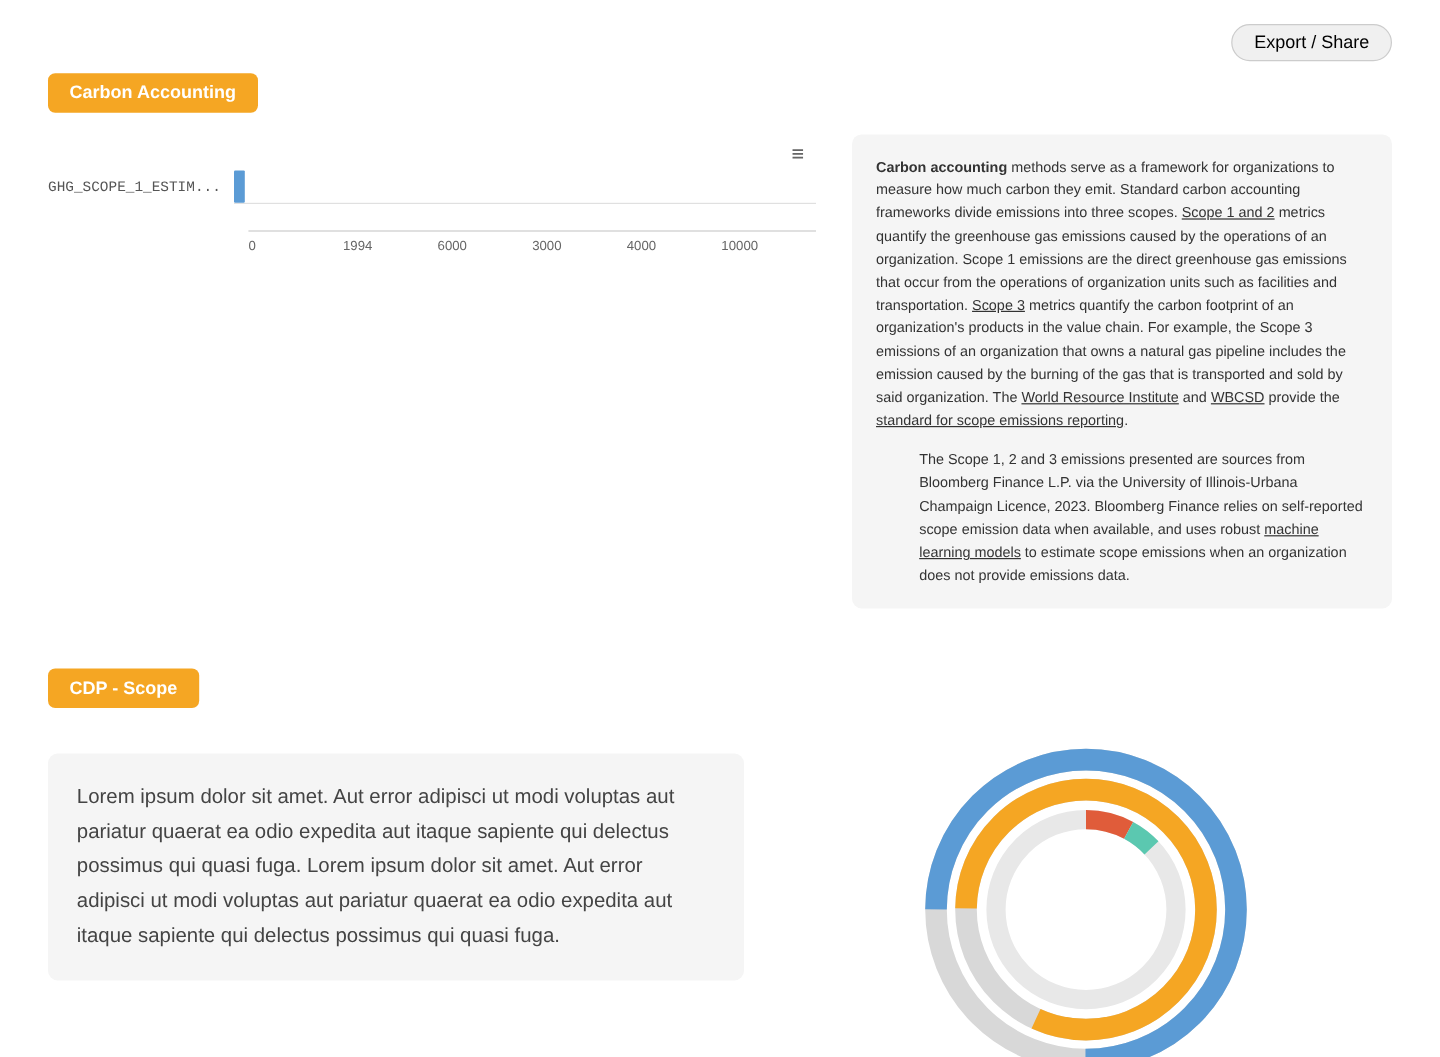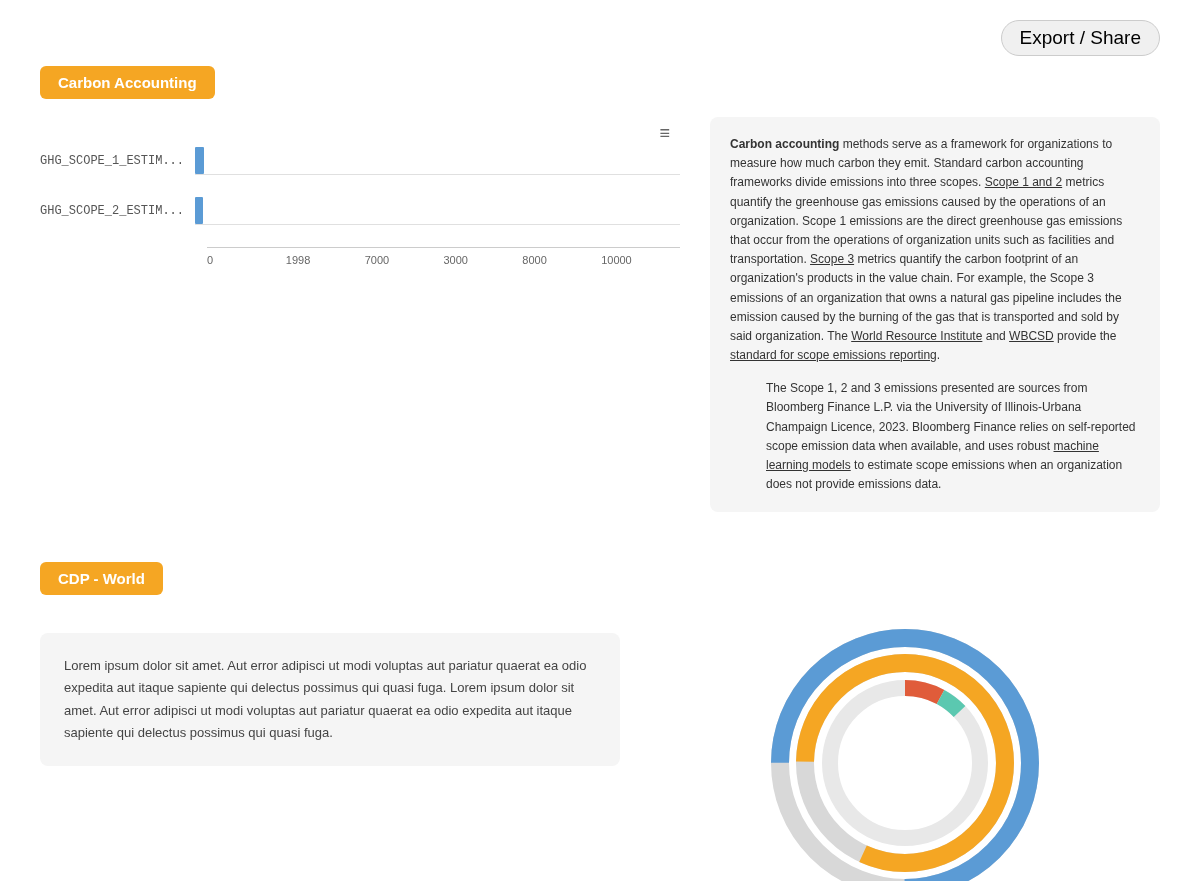--- a/index.html
+++ b/index.html
@@ -20,21 +20,21 @@
     .top-bar {
       display: flex;
       justify-content: flex-end;
       margin-bottom: 10px;
     }
     .top-button {
       background: #f0f0f0;
       border: 1px solid #ccc;
       border-radius: 20px;
       padding: 6px 18px;
-      font-size: 19px;
+      font-size: 15px;
       cursor: pointer;
     }
 
     
     .section-badge {
       display: inline-block;
       background: #f5a623;
       color: #fff;
       font-weight: bold;
       font-size: 15px;
@@ -152,21 +152,21 @@
     }
 
     .cdp-left {
       flex: 0 0 580px;
     }
 
     .cdp-text-box {
       background: #f5f5f5;
       border-radius: 8px;
       padding: 22px 24px;
-      font-size: 13px;
+      font-size: 17px;
       line-height: 1.7;
       color: #444;
       margin-top: 20px;
     }
 
     .cdp-right {
       flex: 1;
       display: flex;
       justify-content: center;
       align-items: center;
@@ -203,51 +203,45 @@
         <div class="chart-menu-icon">≡</div>
 
         <div class="bar-chart">
 
           <div class="bar-row">
             <div class="bar-label">GHG_SCOPE_1_ESTIM...</div>
             <div class="bar-track">
               <div class="bar-fill" style="width: 1.8%;"></div>
             </div>
           </div>
-          <div class="bar-row">
-            <div class="bar-label">GHG_SCOPE_2_ESTIM...</div>
-            <div class="bar-track">
-              <div class="bar-fill" style="width: 1.7%;"></div>
-            </div>
-          </div>
         </div>
 
         <div class="x-axis">
           <span class="x-tick">0</span>
-          <span class="x-tick">1998</span>
-          <span class="x-tick">7000</span>
+          <span class="x-tick">1994</span>
+          <span class="x-tick">6000</span>
           <span class="x-tick">3000</span>
-          <span class="x-tick">8000</span>
+          <span class="x-tick">4000</span>
           <span class="x-tick">10000</span>
         </div>
       </div>
 
       <div class="info-panel">
         <p>
           <span class="bold-underline">Carbon accounting</span><span> methods serve as a framework for organizations to measure how much carbon they emit. Standard carbon accounting frameworks divide emissions into three scopes. </span><span class="underline">Scope 1 and 2</span><span> metrics quantify the greenhouse gas emissions caused by the operations of an organization. Scope 1 emissions are the direct greenhouse gas emissions that occur from the operations of organization units such as facilities and transportation. </span><span class="underline">Scope 3</span><span> metrics quantify the carbon footprint of an organization's products in the value chain. For example, the Scope 3 emissions of an organization that owns a natural gas pipeline includes the emission caused by the burning of the gas that is transported and sold by said organization. The </span><span class="underline">World Resource Institute</span><span> and </span><span class="underline">WBCSD</span><span> provide the </span><span class="underline">standard for scope emissions reporting</span><span>.</span>
         </p>
         <p>
           <span>The Scope 1, 2 and 3 emissions presented are sources from Bloomberg Finance L.P. via the University of Illinois-Urbana Champaign Licence, 2023. Bloomberg Finance relies on self-reported scope emission data when available, and uses robust </span><span class="underline">machine learning models</span><span> to estimate scope emissions when an organization does not provide emissions data.</span>
         </p>
       </div>
     </div>
   </div>
 
   <div style="margin-top: 30px;">
-    <div class="section-badge">CDP - World</div>
+    <div class="section-badge">CDP - Scope</div>
 
     <div class="cdp-section">
 
       <div class="cdp-left">
         <div class="cdp-text-box">
           <p>Lorem ipsum dolor sit amet. Aut error adipisci ut modi voluptas aut pariatur quaerat ea odio expedita aut itaque sapiente qui delectus possimus qui quasi fuga. Lorem ipsum dolor sit amet. Aut error adipisci ut modi voluptas aut pariatur quaerat ea odio expedita aut itaque sapiente qui delectus possimus qui quasi fuga.</p>
         </div>
       </div>
 
       <div class="cdp-right">

